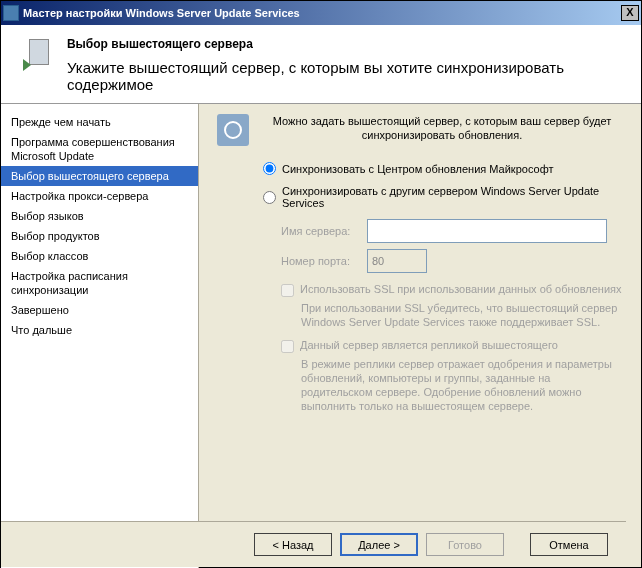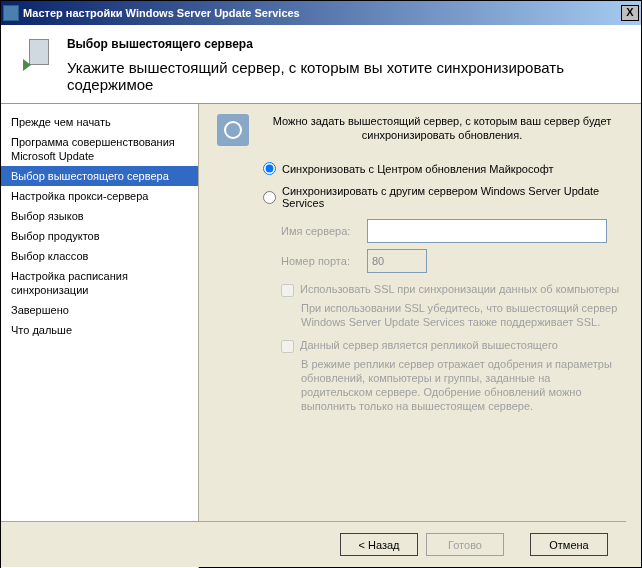--- a/index.html
+++ b/index.html
@@ -100,32 +100,33 @@
           <input class="form-input srvname" type="text" value="" style="">
         </div>
         <div class="form-row">
           <span class="form-label">Номер порта:</span>
           <input class="form-input port" type="text" disabled="" value="80" style="">
         </div>
       </div>
 
       <div class="chk-row">
         <input type="checkbox" disabled="" style="">
-        <span class="chk-text">Использовать SSL при синхронизации данных об компьютеры</span>
+        <span class="chk-text">Использовать SSL при использовании данных об обновлениях</span>
       </div>
       <div class="hint">При использовании SSL убедитесь, что вышестоящий сервер Windows Server Update Services также поддерживает SSL.</div>
 
       <div class="chk-row">
         <input type="checkbox" disabled="" style="">
         <span class="chk-text">Данный сервер является репликой вышестоящего</span>
       </div>
       <div class="hint">В режиме реплики сервер отражает одобрения и параметры обновлений, компьютеры и группы, заданные на родительском сервере. Одобрение обновлений можно выполнить только на вышестоящем сервере.</div>
     </div>
   </div>
 
   <div class="button-bar">
     <button class="btn">&lt; Назад</button>
+    <button class="btn default">Далее &gt;</button>
     <button class="btn disabled" disabled="">Готово</button>
     <span class="spacer"></span>
     <button class="btn">Отмена</button>
   </div>
 
 </div>
 
 </body></html>

